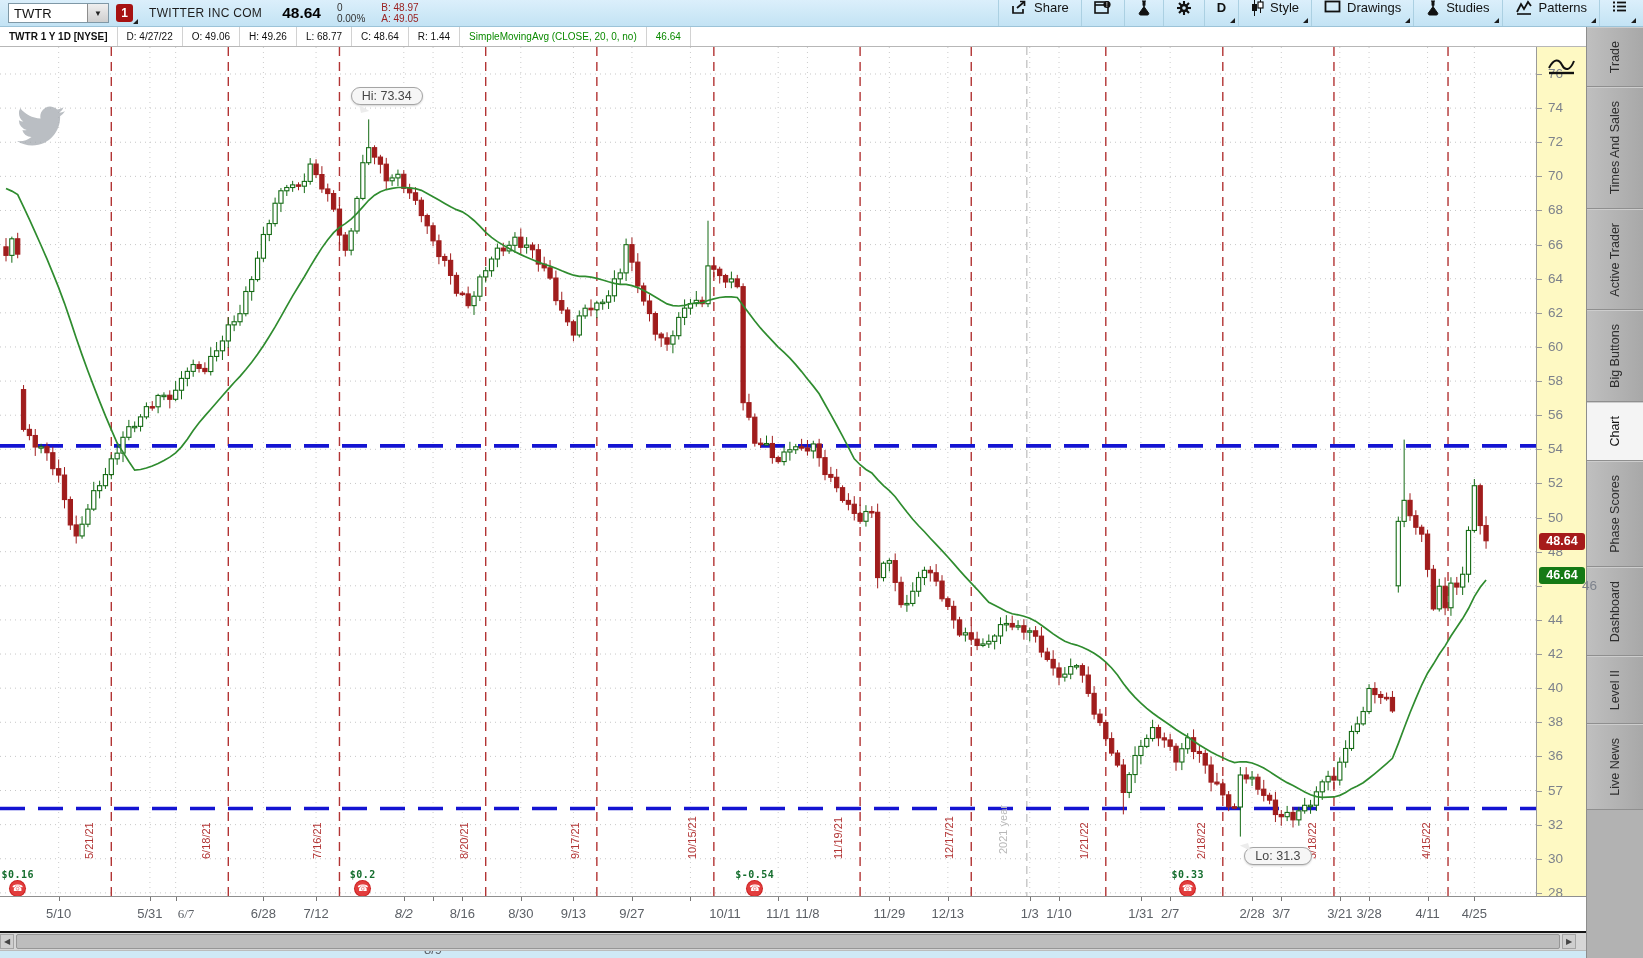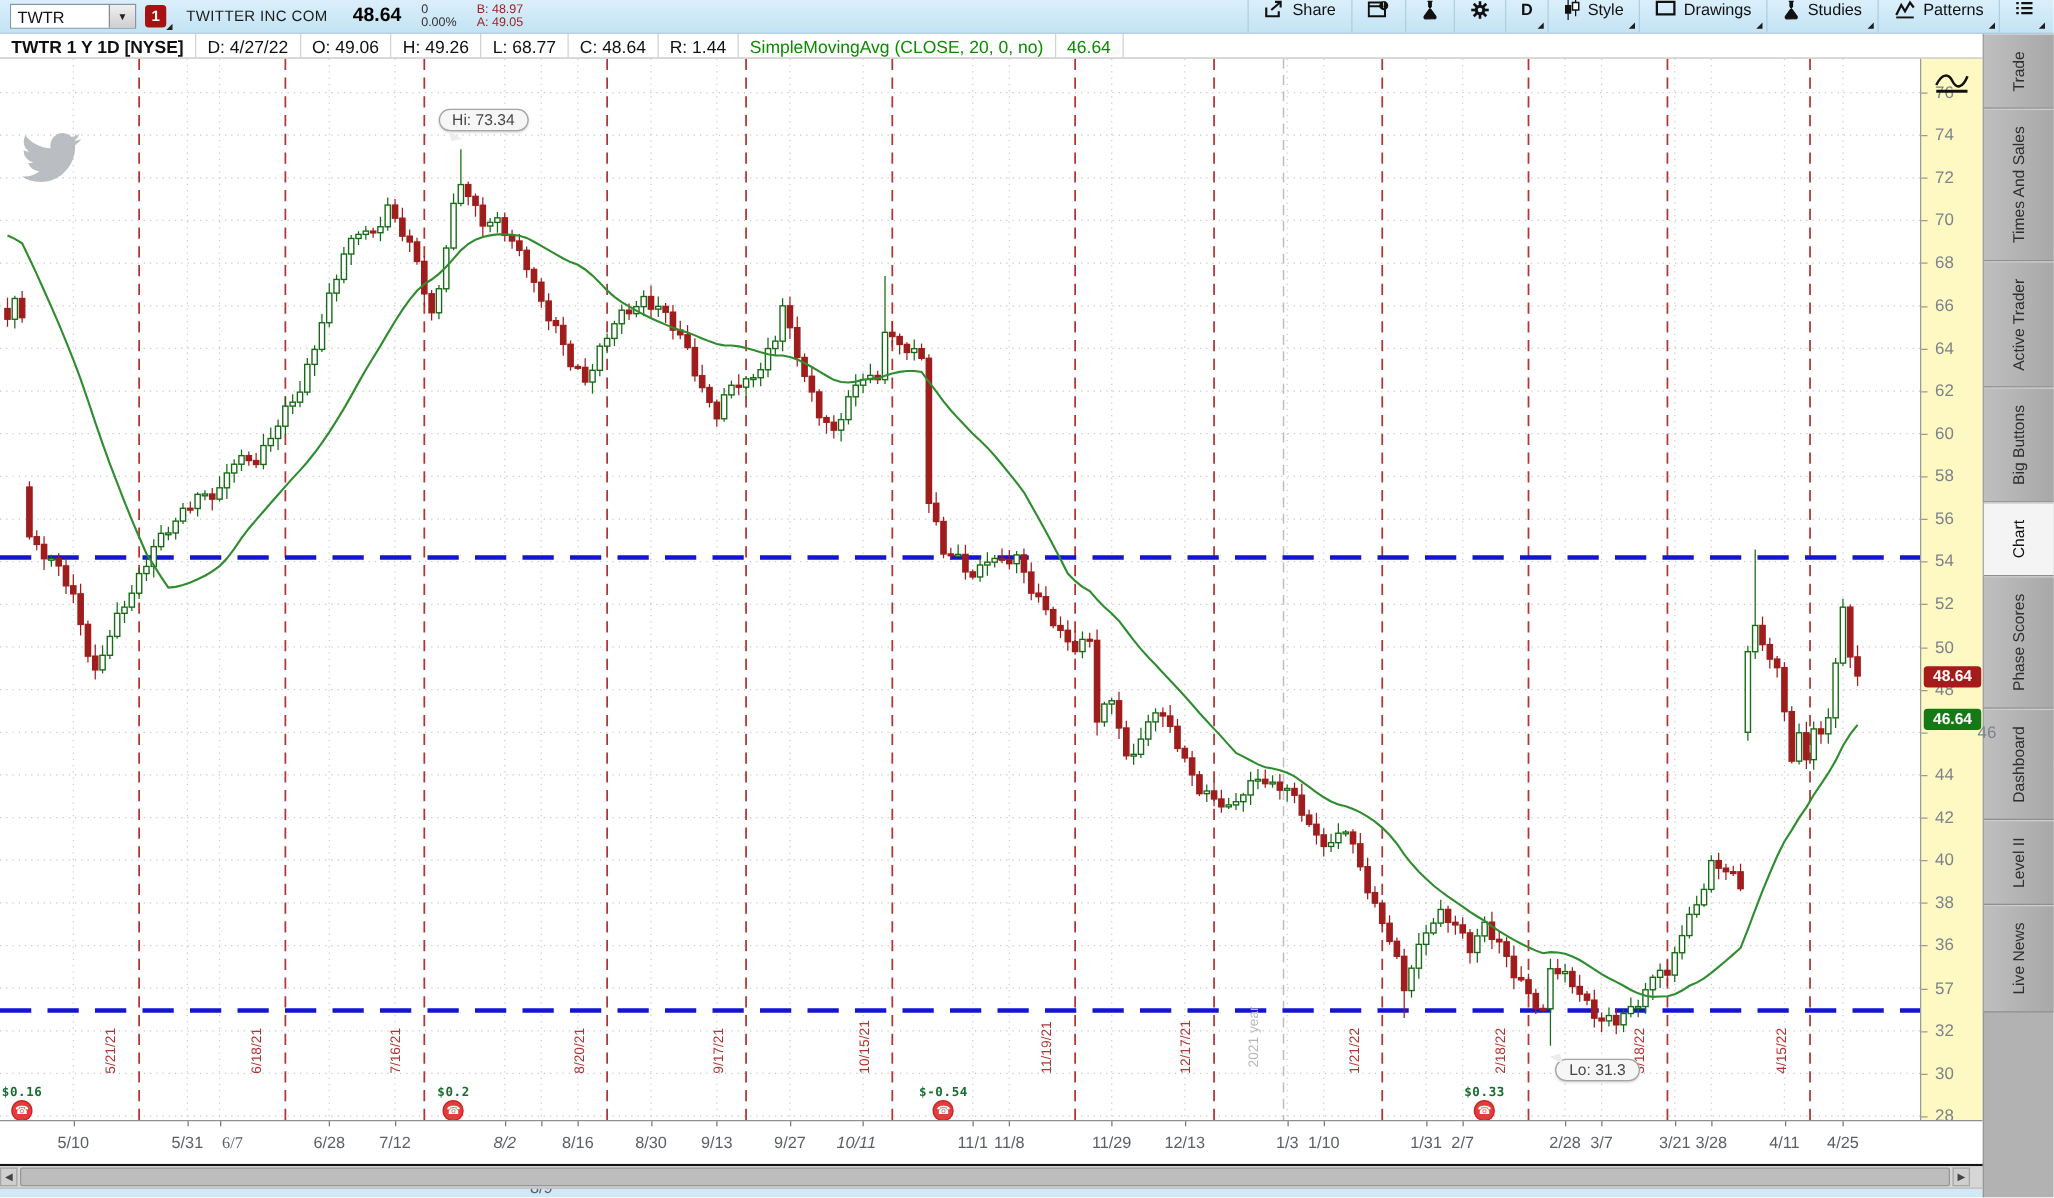--- a/index.html
+++ b/index.html
@@ -22,21 +22,21 @@
   .tbright{margin-left:auto;display:flex;align-items:stretch;height:100%}
   .tbtn{display:flex;gap:6px;padding:0 12px;border-left:1px solid #abd0e2;
     font-size:13px;color:#111;cursor:pointer;position:relative}
   .tbtn svg{display:block}
   .crt{position:absolute;right:3px;bottom:3px;width:0;height:0;
     border-left:5px solid transparent;border-bottom:5px solid #1c1c1c}
   
   .mainrow{display:flex;width:1643px;height:931px}
   .leftcol{width:1586px;position:relative}
   .infobar{height:20px;border-bottom:1px solid #b7b7b7;display:flex;align-items:stretch;background:#fff}
-  .iseg{display:flex;align-items:center;padding:0 9px;border-right:1px solid #d2d2d2;font-size:14px;color:#101010;white-space:nowrap}
+  .iseg{display:flex;align-items:center;padding:0 9px;border-right:1px solid #d2d2d2;font-size:10px;color:#101010;white-space:nowrap}
   .iseg.bold{font-weight:bold}
   .iseg.green{color:#0b8a00}
   .chartregion{height:849px;display:flex;position:relative}
   .plot{width:1536px;height:849px;position:relative;background:#fff}
   .plot svg.canvas{position:absolute;left:0;top:0}
   .overlay{position:absolute;left:0;top:0;width:1536px;height:849px;pointer-events:none}
   .paxis{width:50px;height:849px;border-left:1px solid #9a9a9a;position:relative;background:#fef9c3}
   .plabel{position:absolute;left:11px;font-size:13.5px;color:#7d828c}
   .ptick{position:absolute;left:0;width:5px;height:1px;background:#9a9a9a}
   .pbub{position:absolute;left:2px;width:46px;height:17px;border-radius:3px;color:#fff;
@@ -920,21 +920,21 @@
           <div class="xlabel" style="left: 411.05px; margin-top: 36px;">8/9</div>
           <div class="xtick" style="left: 462.3px;"></div>
           <div class="xlabel" style="left: 440.3px;">8/16</div>
           <div class="xtick" style="left: 520.8px;"></div>
           <div class="xlabel" style="left: 498.8px;">8/30</div>
           <div class="xtick" style="left: 573.45px;"></div>
           <div class="xlabel" style="left: 551.45px;">9/13</div>
           <div class="xtick" style="left: 631.95px;"></div>
           <div class="xlabel" style="left: 609.95px;">9/27</div>
           <div class="xtick" style="left: 690.45px;"></div>
-          <div class="xlabel" style="left: 663px; font-style: italic;">10/11</div>
+          <div class="xlabel" style="left: 703px;">10/11</div>
           <div class="xtick" style="left: 778.2px;"></div>
           <div class="xlabel" style="left: 756.2px;">11/1</div>
           <div class="xtick" style="left: 807.45px;"></div>
           <div class="xlabel" style="left: 785.45px;">11/8</div>
           <div class="xtick" style="left: 889.35px;"></div>
           <div class="xlabel" style="left: 867.35px;">11/29</div>
           <div class="xtick" style="left: 947.85px;"></div>
           <div class="xlabel" style="left: 925.85px;">12/13</div>
           <div class="xtick" style="left: 1029.75px;"></div>
           <div class="xlabel" style="left: 1007.75px;">1/3</div>

